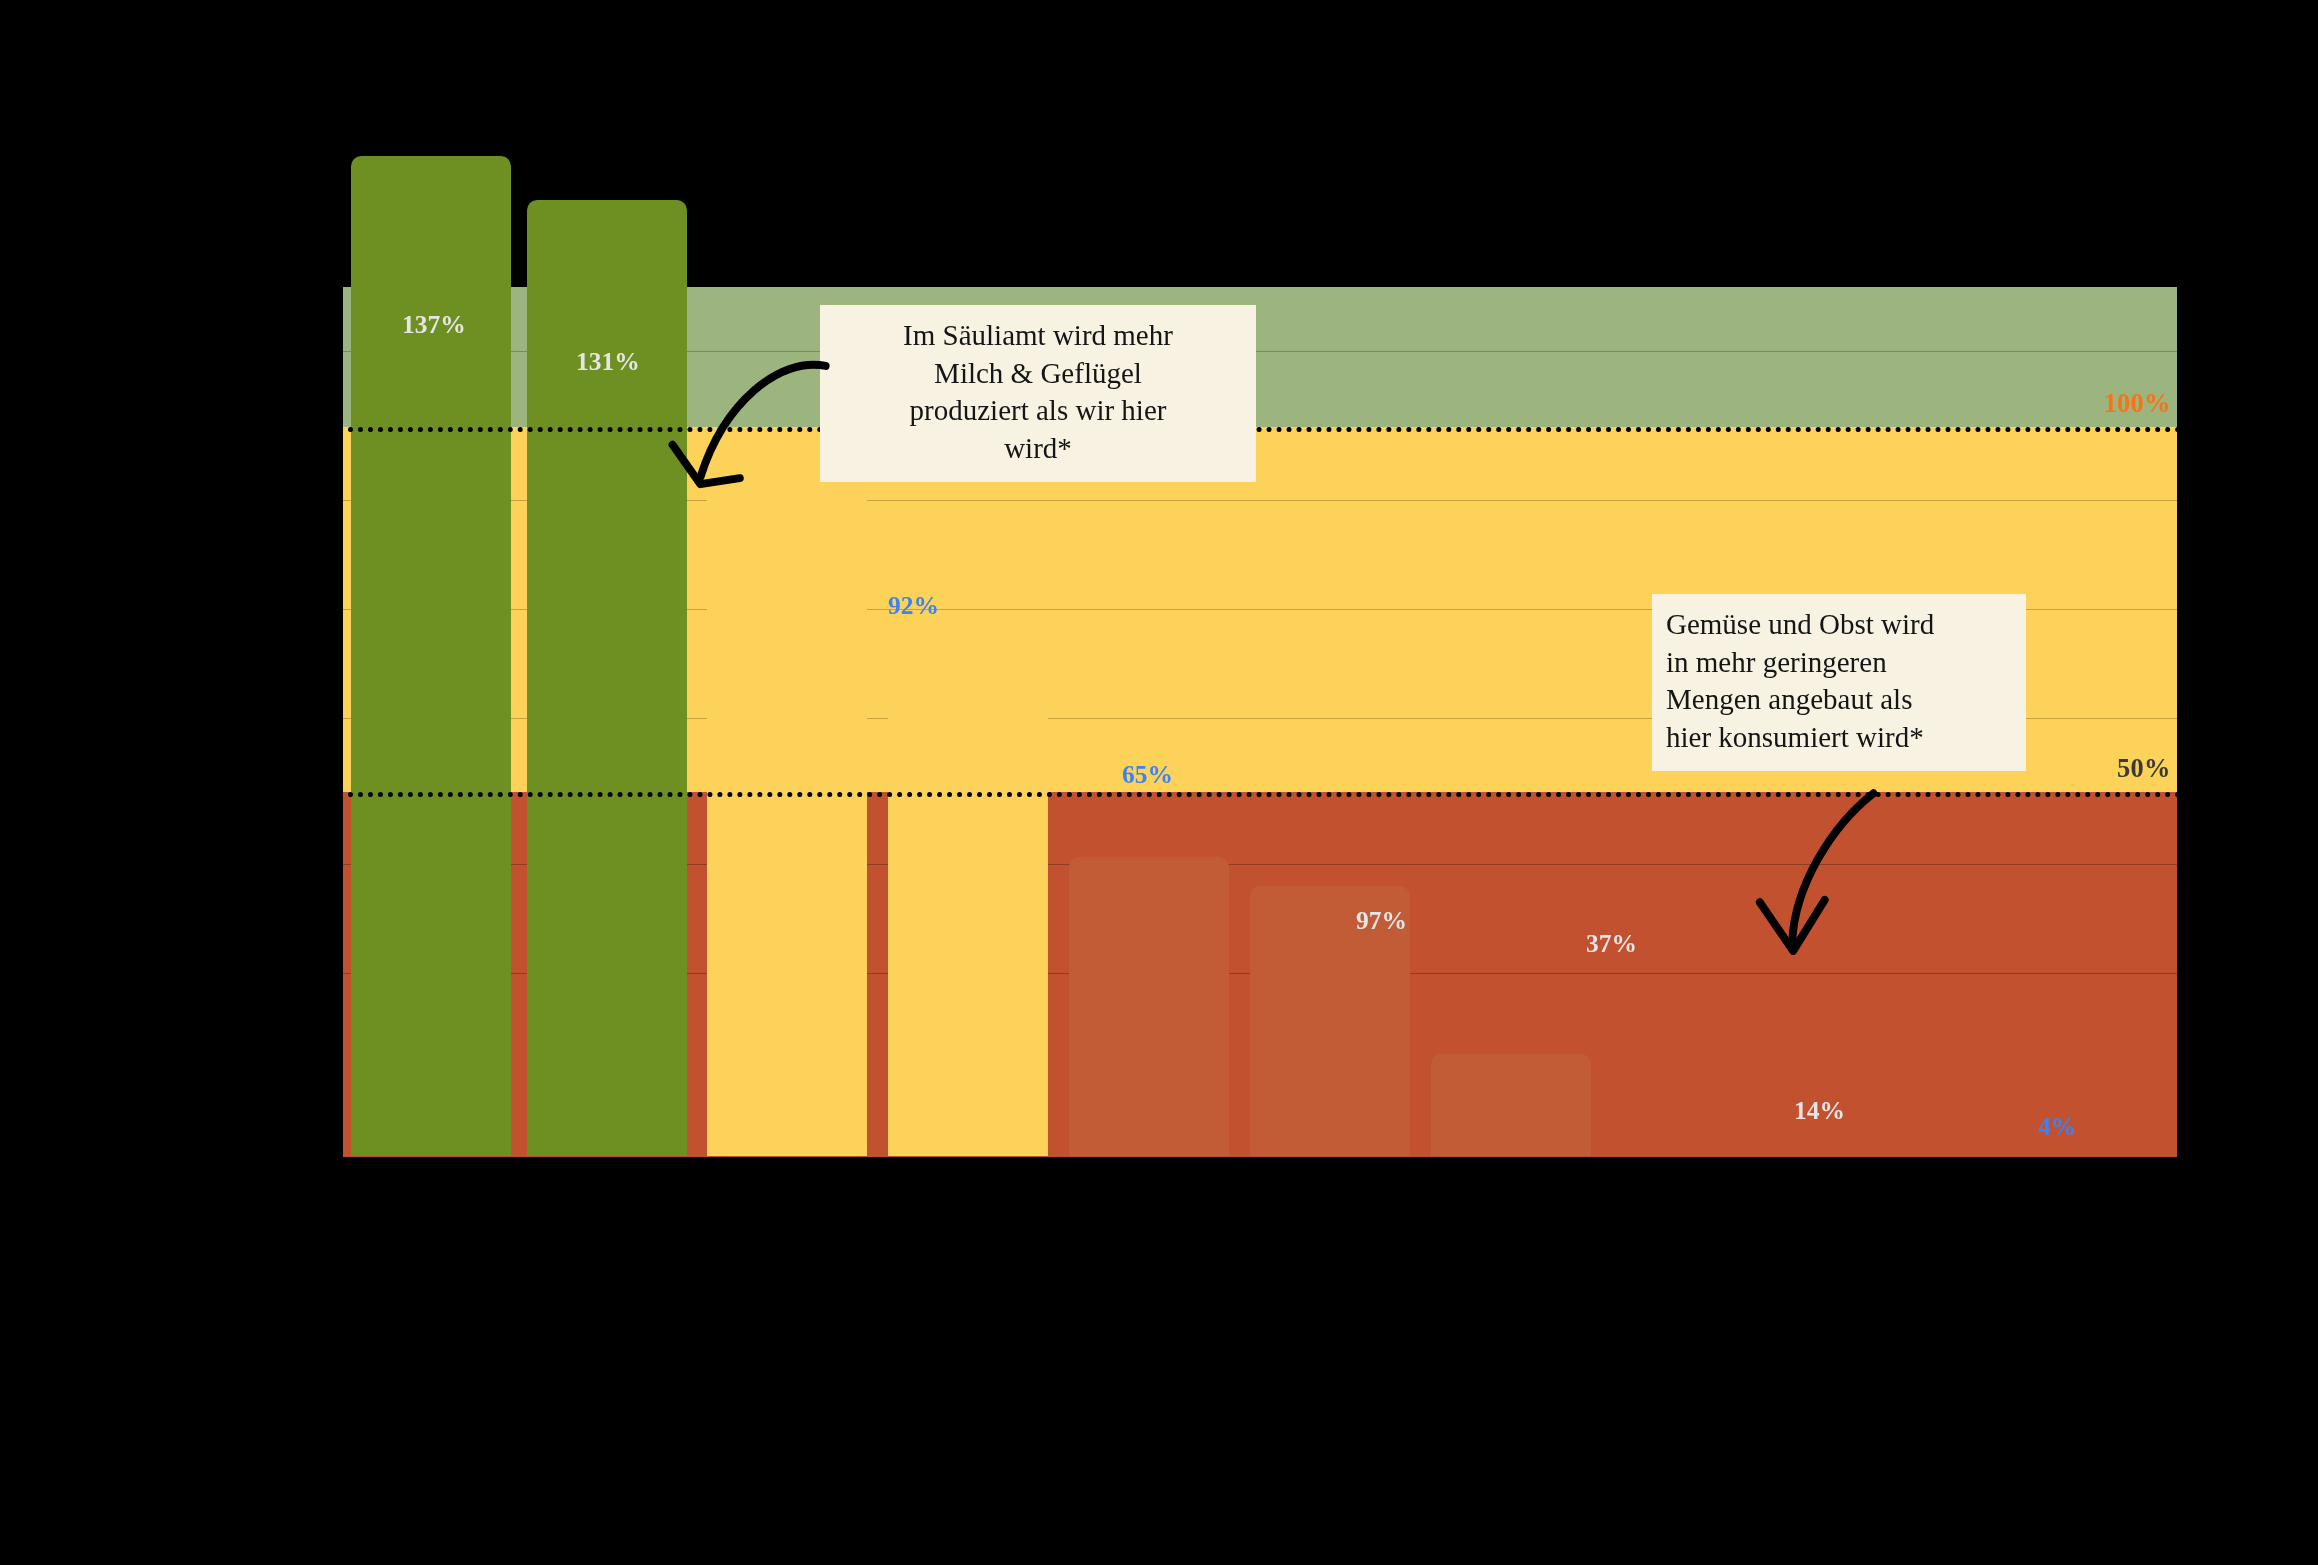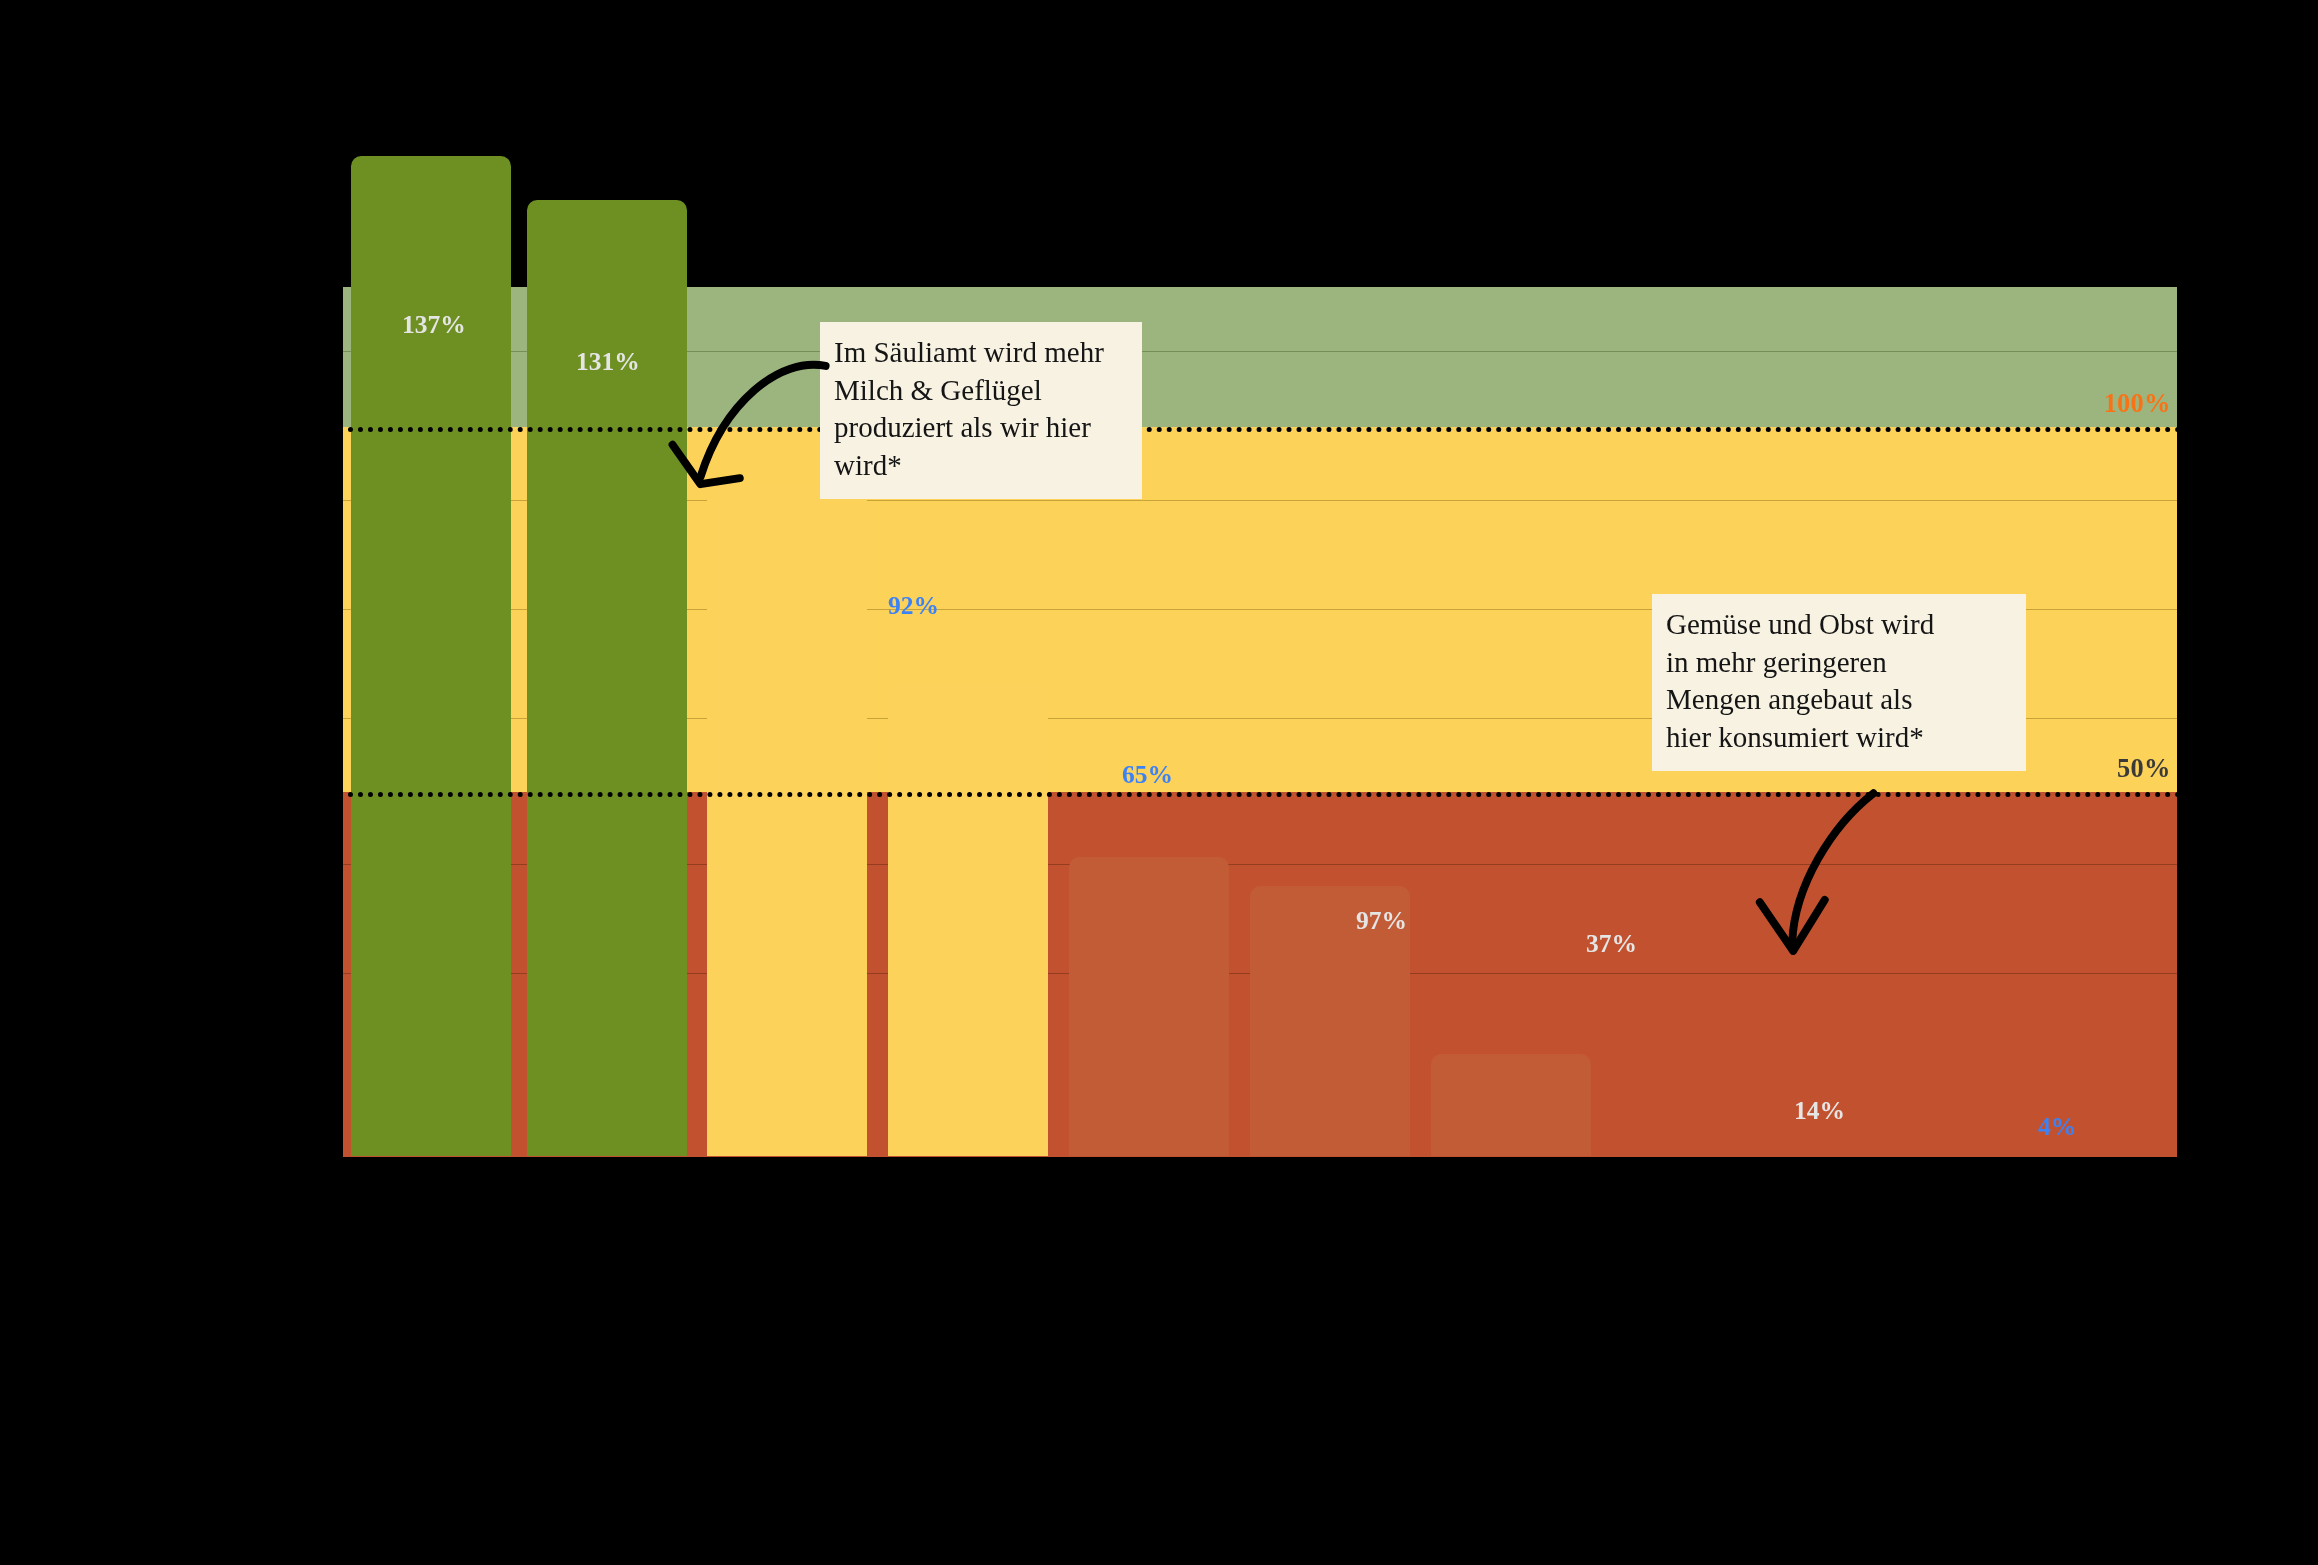--- a/index.html
+++ b/index.html
@@ -96,21 +96,21 @@
     <div class="bar-label on-dark" style="left:233px;  top:60px;text-align:center;">131%</div>
     <div class="bar-label on-light" style="left:545px; top:304px;">92%</div>
     <div class="bar-label on-light" style="left:779px; top:473px;">65%</div>
     <div class="bar-label on-dark" style="left:1013px; top:619px;">97%</div>
     <div class="bar-label on-dark" style="left:1243px; top:642px;text-align:right;">37%</div>
     <div class="bar-label on-dark" style="left:1451px; top:809px;">14%</div>
     <div class="bar-label on-light" style="left:1695px; top:825px;">4%</div>
 
   </div>
 
-  <div class="callout" style="left:820px; top:322px; width:322px;">
+  <div class="callout" style="left:820px; top:305px; width:436px;text-align:center;">
     <div>Im Säuliamt wird mehr</div>
     <div>Milch &amp; Geflügel</div>
     <div>produziert als wir hier</div>
     <div>wird*</div>
   </div>
 
   <svg class="arrow" style="left:640px; top:352px;" width="195" height="167" viewBox="0 0 420 360">
     <path d="M400 30 C 300 10, 180 110, 130 270" fill="none" stroke="#000" stroke-width="17" stroke-linecap="round"></path>
     <path d="M70 200 L130 285 L215 272" fill="none" stroke="#000" stroke-width="17" stroke-linecap="round" stroke-linejoin="round"></path>
   </svg>

